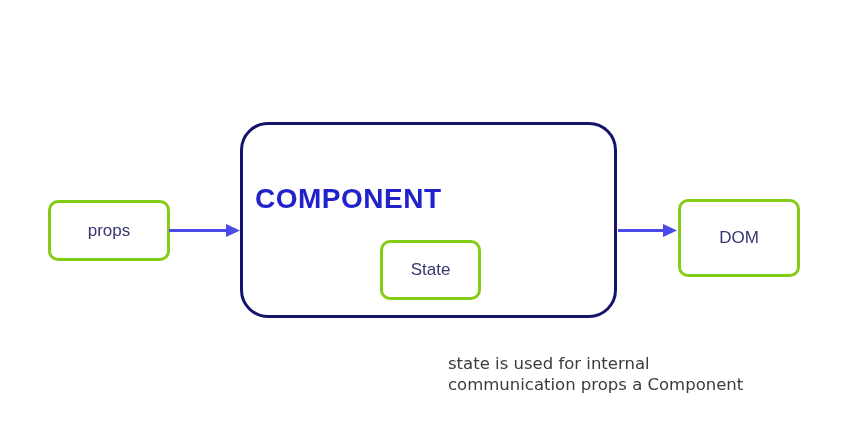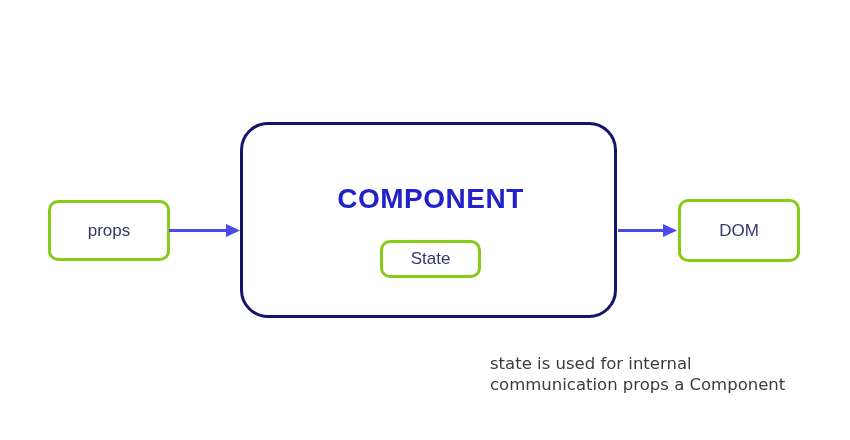--- a/index.html
+++ b/index.html
@@ -30,70 +30,68 @@
   .node-props {
     left: 48px;
     top: 200px;
     width: 122px;
     height: 61px;
   }
   .node-dom {
     left: 678px;
     top: 199px;
     width: 122px;
-    height: 63px;
+    height: 78px;
   }
   .component {
     position: absolute;
     box-sizing: border-box;
     left: 240px;
     top: 122px;
     width: 377px;
     height: 196px;
     border: 3px solid #14146b;
     border-radius: 28px;
     background: #ffffff;
   }
   .component-title {
     position: absolute;
     top: 58px;
-    left: 2px;
+    left: 12px;
     width: 100%;
-    text-align: center;
     font-size: 28px;
     font-weight: bold;
     letter-spacing: 0.5px;
     color: #2222cc;
   }
   .node-state {
     left: 137px;
     top: 115px;
     width: 101px;
-    height: 38px;
+    height: 60px;
   }
   .arrow {
     position: absolute;
   }
   .arrow-left {
     left: 168px;
     top: 220px;
   }
   .arrow-right {
     left: 618px;
     top: 220px;
   }
   .caption {
     position: absolute;
     left: 448px;
     top: 353px;
     font-family: "DejaVu Sans", sans-serif;
     font-size: 16.5px;
     line-height: 21px;
     color: #3b3b3b;
-    margin-left: 42px;
   }
 </style>
 </head>
 <body>
 
 <div class="canvas">
 
   <div class="node node-props">
     <span>props</span>
   </div>

